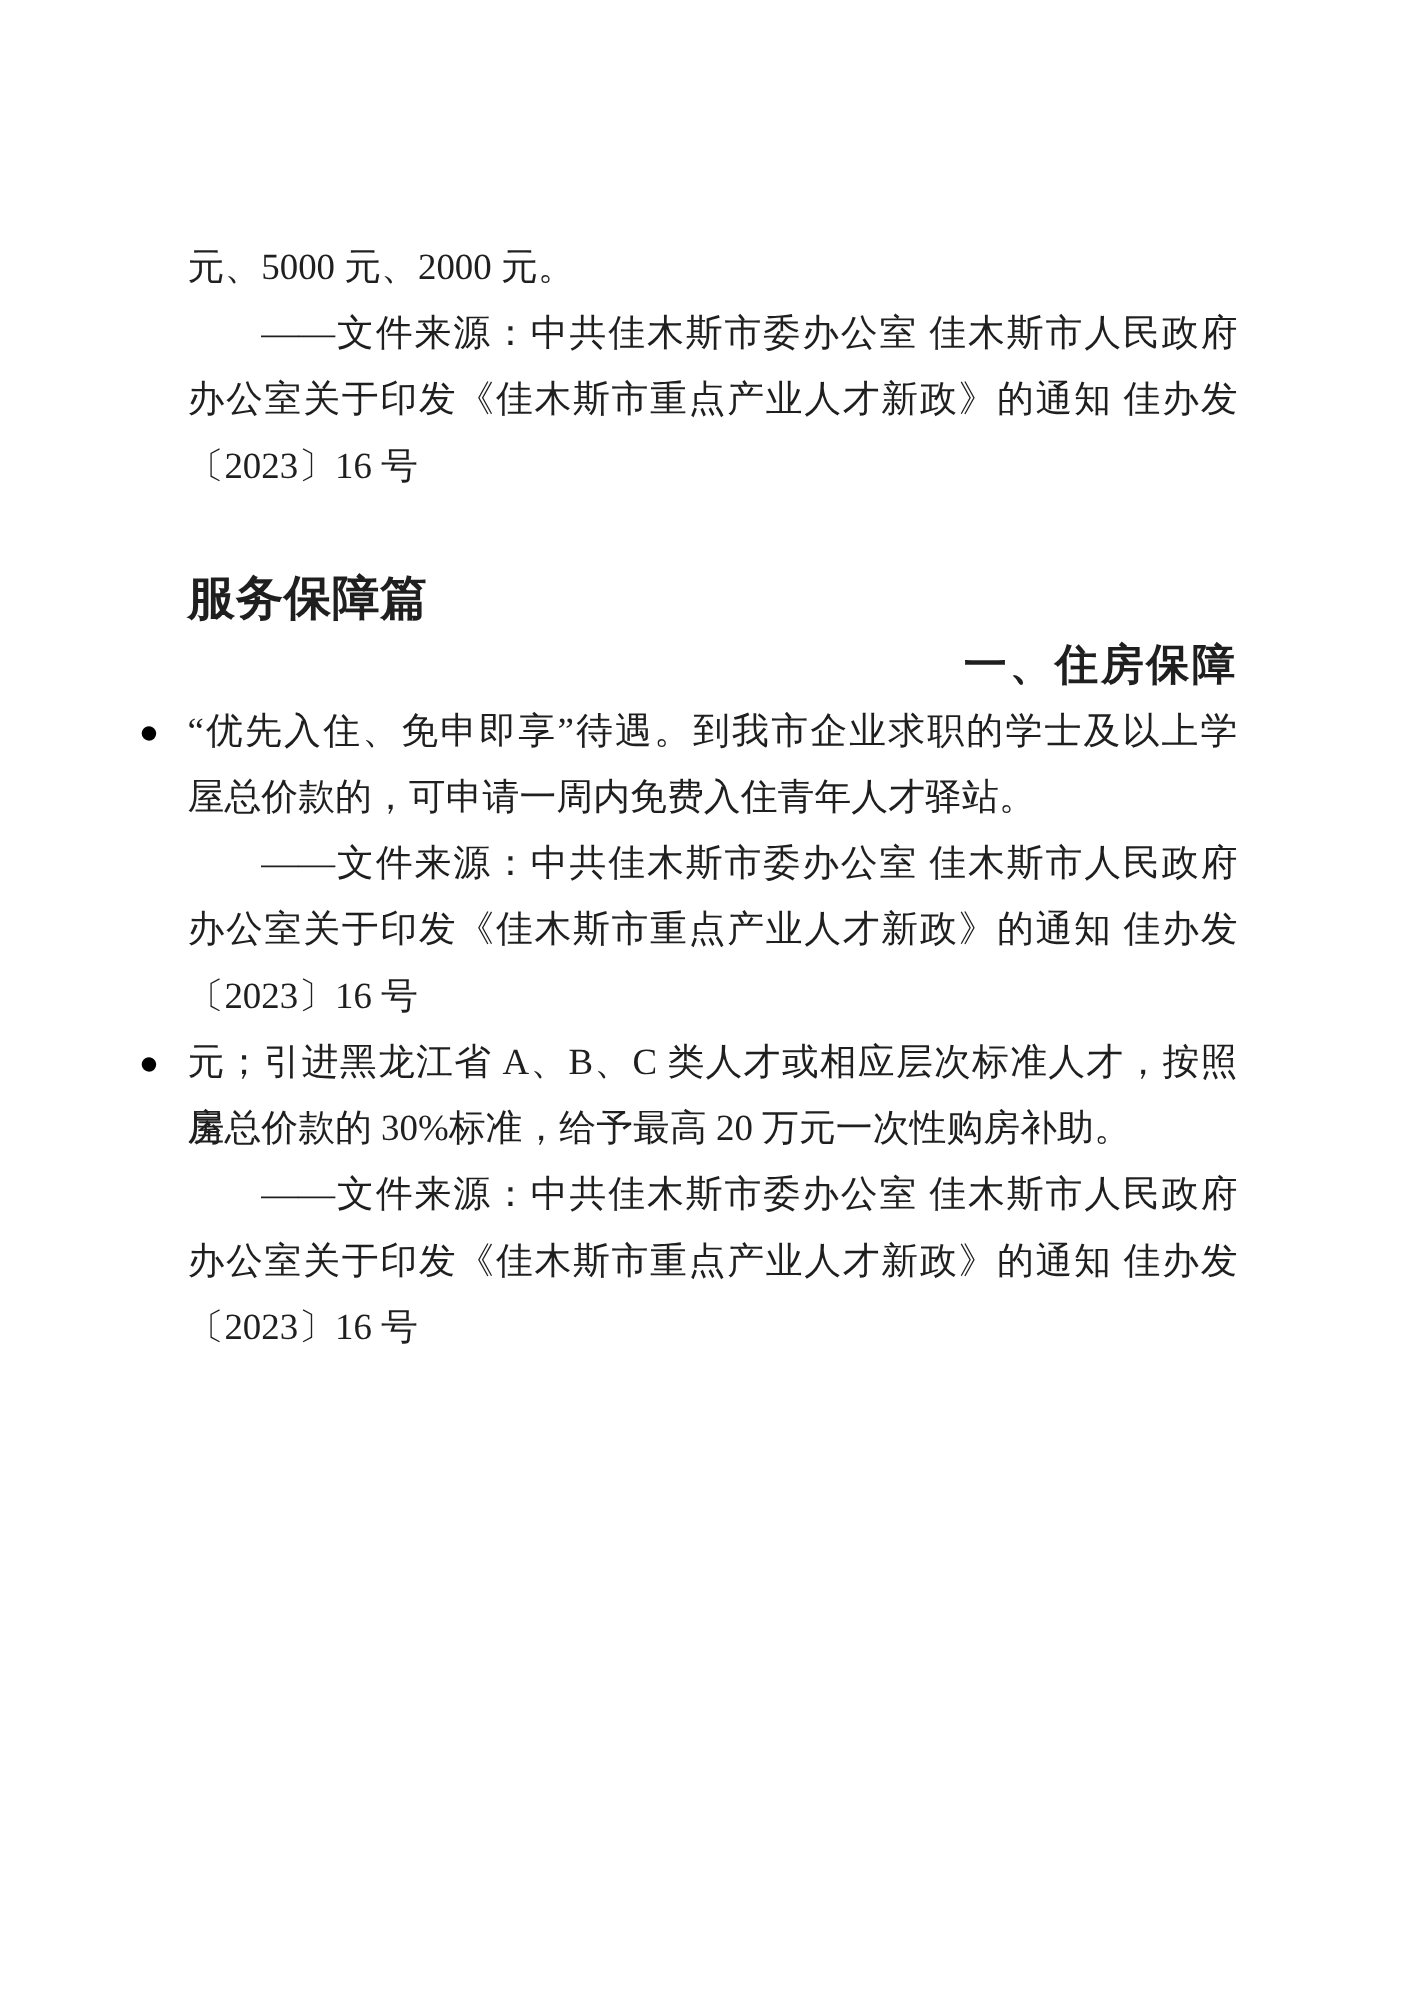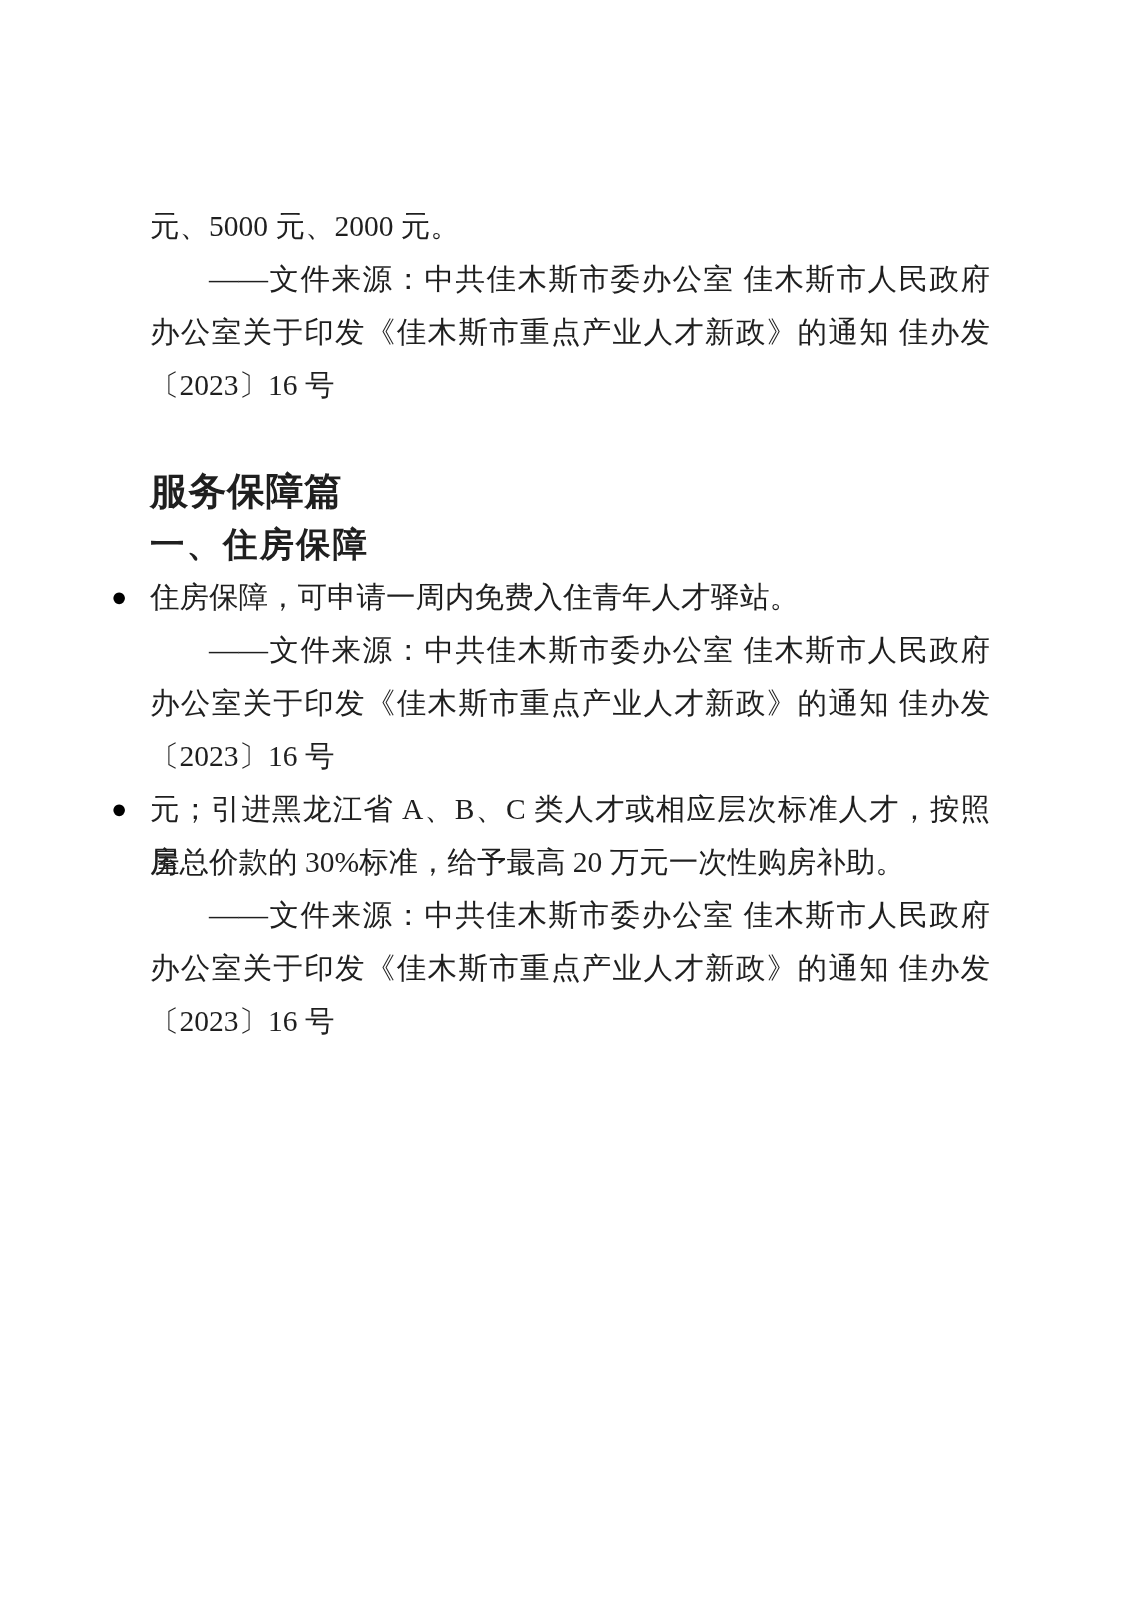--- a/index.html
+++ b/index.html
@@ -10,21 +10,21 @@
   .page {
     position: relative;
     width: 1131px;
     height: 1600px;
     background: #ffffff;
     overflow: hidden;
   }
   .content {
     position: absolute;
     left: 150px;
-    top: 200px;
+    top: 188px;
     width: 840px;
     color: #1f1f1f;
     font-family: "Liberation Serif", serif;
     font-size: 29.5px;
   }
   .ln {
     height: 53px;
     line-height: 53px;
     margin: 0;
     padding: 0;
@@ -40,20 +40,21 @@
   }
   .blank { height: 53px; }
   .heading {
     font-family: "Liberation Sans", sans-serif;
     font-weight: 700;
     font-size: 38px;
     letter-spacing: 0.5px;
   }
   .subheading {
     letter-spacing: 2px;
+    text-align: right;
   }
   .li {
     position: relative;
   }
   .marker {
     position: absolute;
     left: -39px;
     top: 0;
     width: 39px;
     height: 53px;
@@ -76,21 +77,22 @@
     <p class="ln">〔2023〕16 号</p>
 
     <div class="ln blank"></div>
 
     <h2 class="ln heading">服务保障篇</h2>
 
     <h3 class="ln subheading">一、住房保障</h3>
 
     <div class="li">
       <span class="marker">●</span>
-      <p class="ln">住房保障，可申请一周内免费入住青年人才驿站。</p>
+      <p class="ln j">“优先入住、免申即享”待遇。到我市企业求职的学士及以上学</p>
+      <p class="ln">屋总价款的，可申请一周内免费入住青年人才驿站。</p>
     </div>
 
     <p class="ln ind j">——文件来源：中共佳木斯市委办公室 佳木斯市人民政府</p>
     <p class="ln j">办公室关于印发《佳木斯市重点产业人才新政》的通知 佳办发</p>
     <p class="ln">〔2023〕16 号</p>
 
     <div class="li">
       <span class="marker">●</span>
       <p class="ln j">元；引进黑龙江省 A、B、C 类人才或相应层次标准人才，按照房</p>
       <p class="ln">屋总价款的 30%标准，给予最高 20 万元一次性购房补助。</p>

